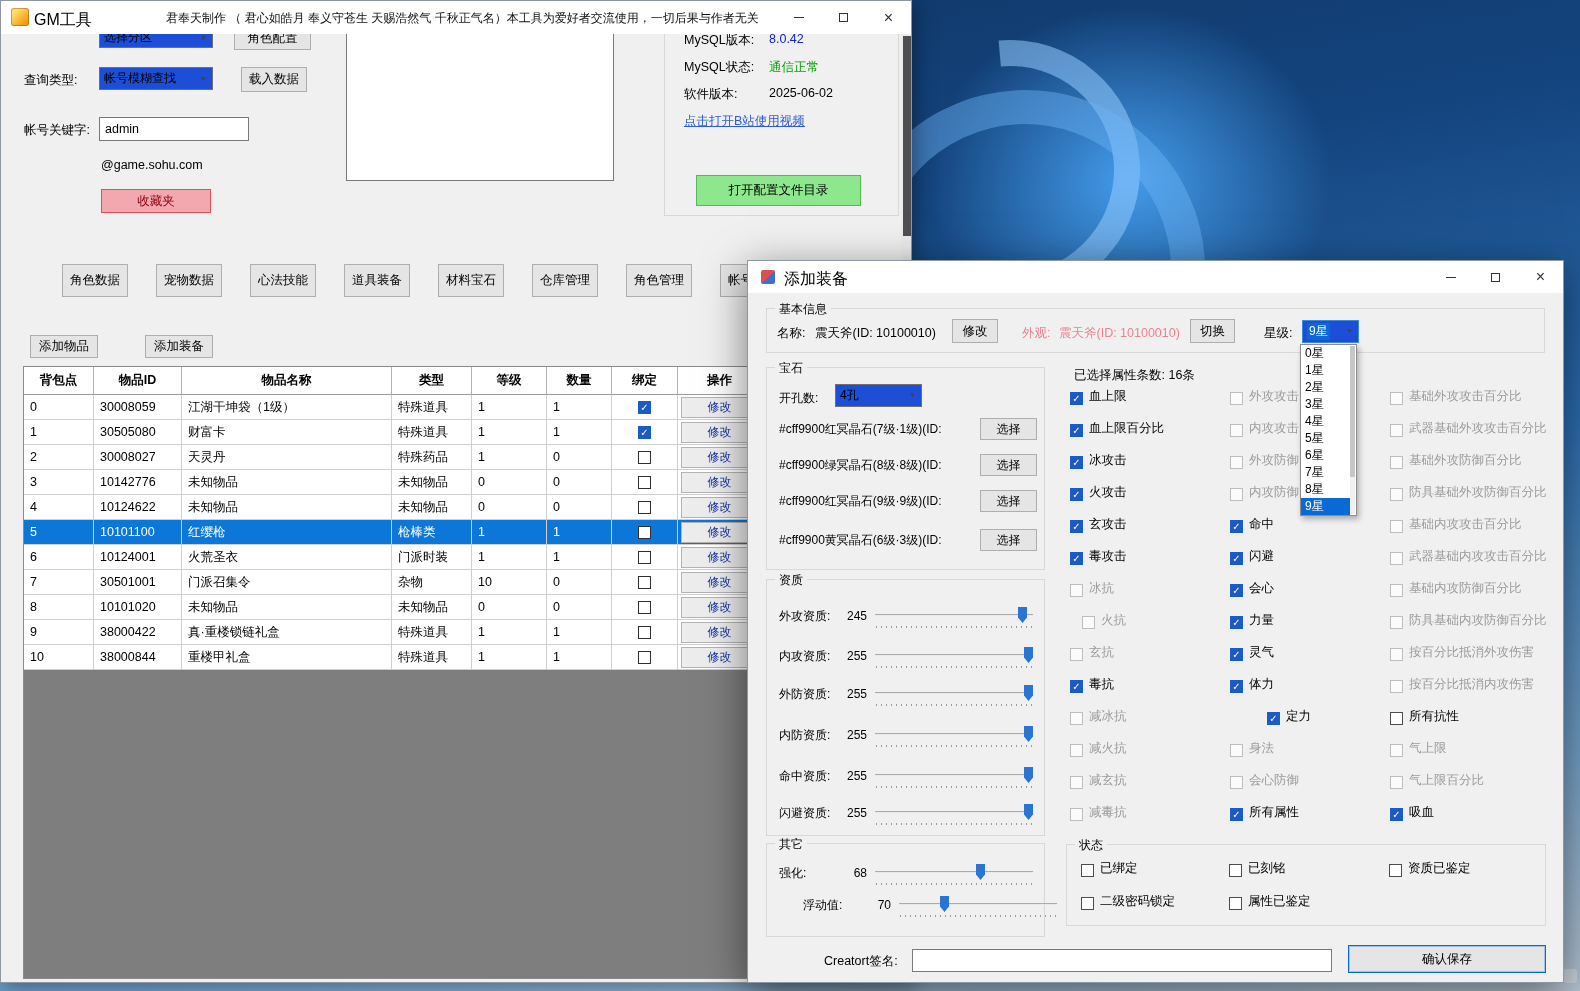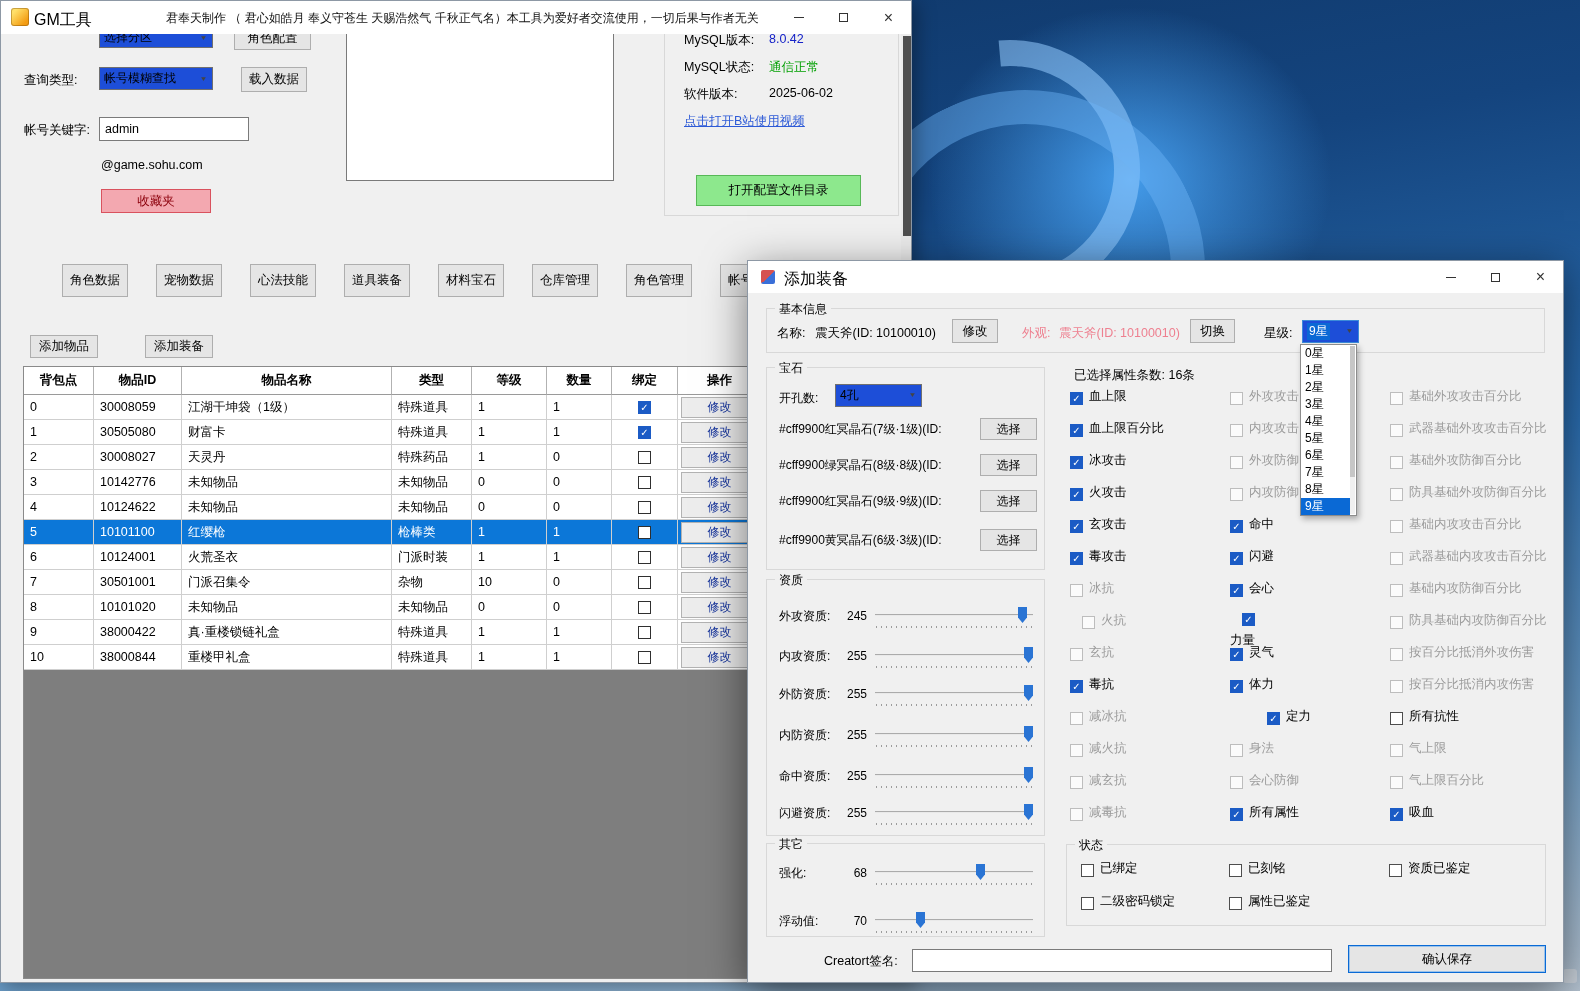--- a/index.html
+++ b/index.html
@@ -505,21 +505,21 @@
       <span class="grp-title">其它</span>
     <div class="sl-row" style="top: 16px;">
     <span class="sl-label">强化:</span>
     <span class="sl-value">68</span>
     <span class="sl">
       <span class="sl-track"></span>
       <span class="sl-thumb" style="left: 101px;"></span>
       <span class="sl-ticks"></span>
     </span>
   </div>
-        <div class="sl-row" style="top: 64px;">
+        <div class="sl-row" style="top: 48px; margin-left: 24px;">
     <span class="sl-label">浮动值:</span>
     <span class="sl-value">70</span>
     <span class="sl">
       <span class="sl-track"></span>
       <span class="sl-thumb" style="left: 41px;"></span>
       <span class="sl-ticks"></span>
     </span>
   </div>
       </div>
 
@@ -602,21 +602,21 @@
     <span class="cb-label">命中</span>
   </label>
         <label class="cb abs checked" style="left: 164px; top: 188px;">
     <span class="bx"></span>
     <span class="cb-label">闪避</span>
   </label>
         <label class="cb abs checked" style="left: 164px; top: 220px;">
     <span class="bx"></span>
     <span class="cb-label">会心</span>
   </label>
-        <label class="cb abs checked" style="left: 164px; top: 252px; flex-direction: column;">
+        <label class="cb abs checked" style="left: 164px; top: 252px;">
     <span class="bx"></span>
     <span class="cb-label">力量</span>
   </label>
         <label class="cb abs checked" style="left: 164px; top: 284px;">
     <span class="bx"></span>
     <span class="cb-label">灵气</span>
   </label>
         <label class="cb abs checked" style="left: 164px; top: 316px;">
     <span class="bx"></span>
     <span class="cb-label">体力</span>

